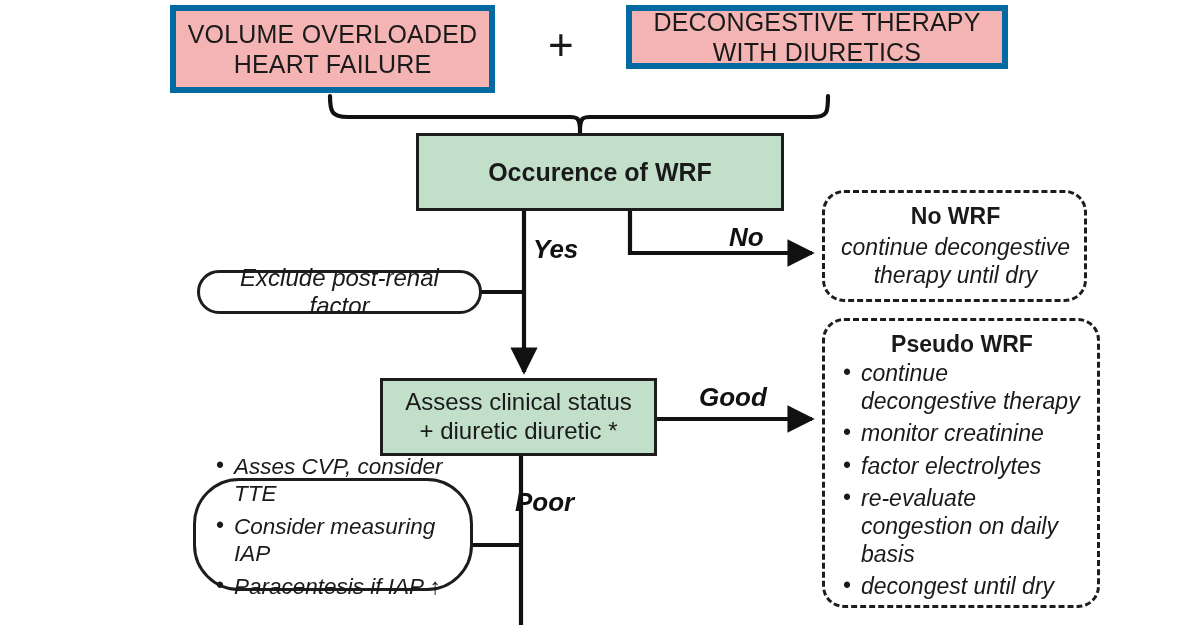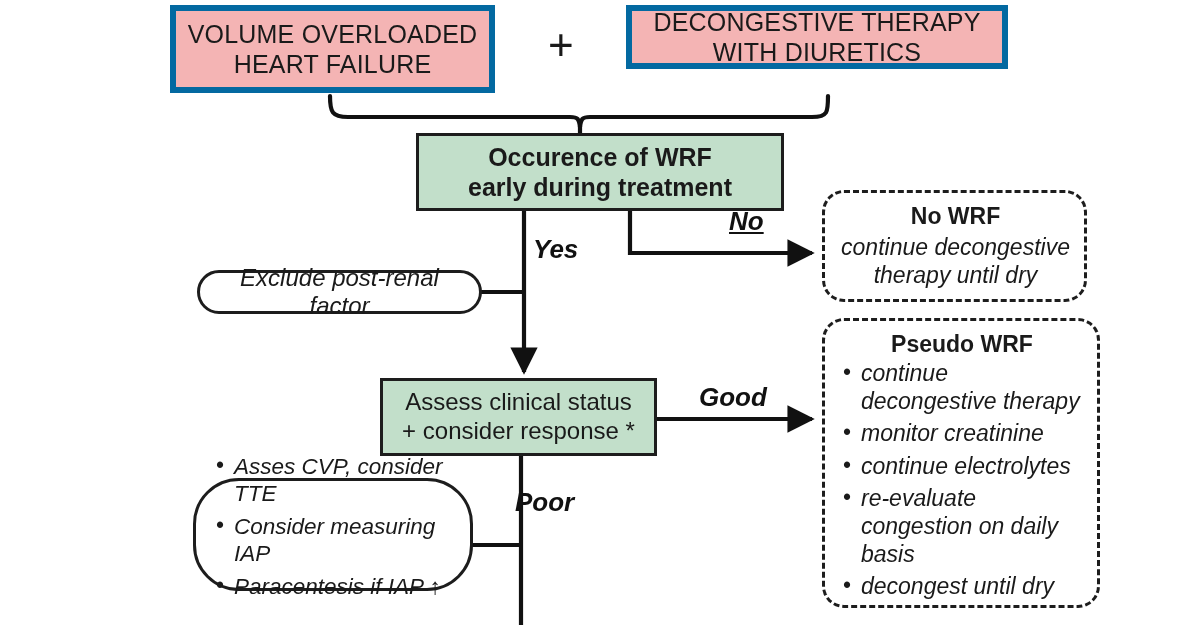--- a/index.html
+++ b/index.html
@@ -181,49 +181,48 @@
 
   <div class="plus-sign" style="left:548px; top:23px;">+</div>
 
   <div class="node box-pink" style="left:626px; top:5px; width:382px; height:64px;">
     <span>DECONGESTIVE THERAPY</span>
     <span>WITH DIURETICS</span>
   </div>
 
   <div class="node box-green bold" style="left:416px; top:133px; width:368px; height:78px;">
     <span>Occurence of WRF</span>
-    <span>early during treatment</span>
   </div>
 
   <div class="edge-label" style="left:533px; top:234px;">Yes</div>
-  <div class="edge-label" style="left:729px; top:206px;text-decoration:underline;">No</div>
+  <div class="edge-label" style="left:729px; top:222px;">No</div>
   <div class="edge-label" style="left:699px; top:382px;">Good</div>
   <div class="edge-label" style="left:515px; top:487px;">Poor</div>
 
   <div class="node pill" style="left:197px; top:270px; width:285px; height:44px;">
     <span>Exclude post-renal  factor</span>
   </div>
 
   <div class="node box-dashed" style="left:822px; top:190px; width:265px; height:112px;">
     <div class="dashed-title">No WRF</div>
     <div class="dashed-sub">continue decongestive</div>
     <div class="dashed-sub">therapy until dry</div>
   </div>
 
   <div class="node box-green plain" style="left:380px; top:378px; width:277px; height:78px;">
     <span>Assess clinical status</span>
-    <span>+ consider response *</span>
+    <span>+ diuretic diuretic *</span>
   </div>
 
   <div class="node box-dashed" style="left:822px; top:318px; width:278px; height:290px;">
     <div class="dashed-title">Pseudo WRF</div>
     <ul class="bullets">
       <li>continue decongestive therapy</li>
       <li>monitor creatinine</li>
-      <li>continue electrolytes</li>
+      <li>factor electrolytes</li>
       <li>re-evaluate congestion on daily basis</li>
       <li>decongest until dry</li>
     </ul>
   </div>
 
   <div class="node rounded-note" style="left:193px; top:478px; width:280px; height:113px;">
     <ul class="bullets">
       <li>Asses CVP, consider TTE</li>
       <li>Consider measuring IAP</li>
       <li>Paracentesis if IAP ↑</li>

